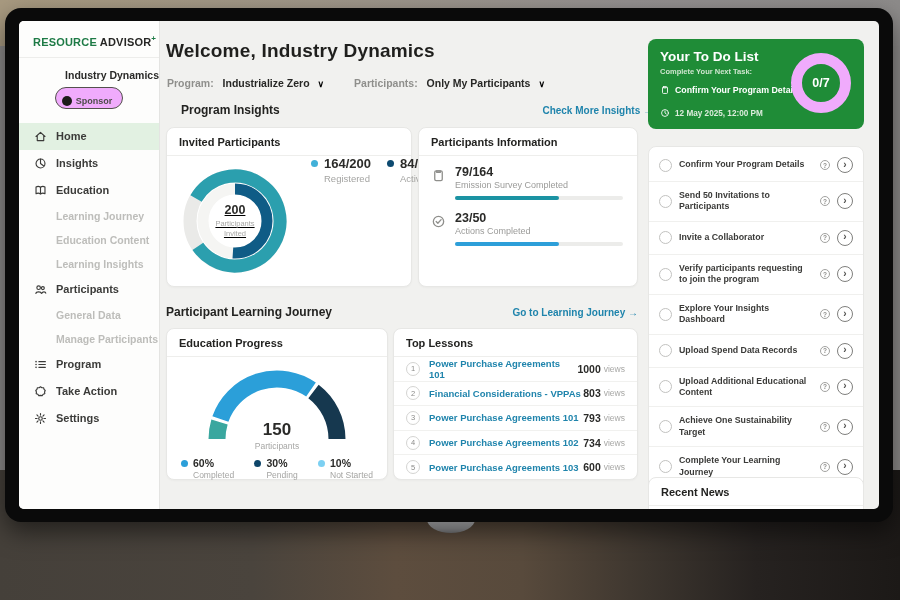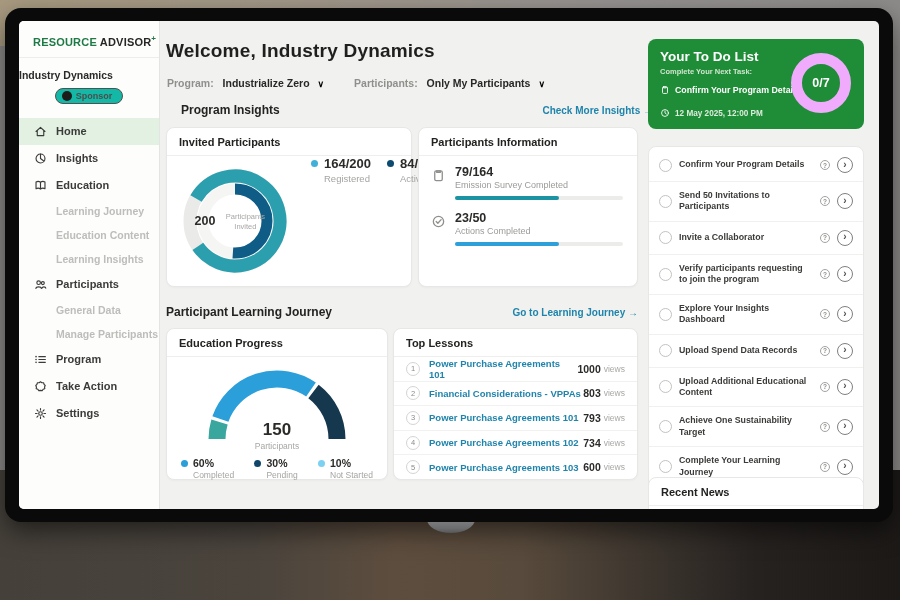--- a/index.html
+++ b/index.html
@@ -20,24 +20,24 @@
     background:#0a0a0a; border-radius:16px; box-shadow:0 10px 24px rgba(0,0,0,.5); }
   .screen { position:absolute; left:14px; top:13px; width:860px; height:488px;
     background:#f1f1ef; border-radius:5px; overflow:hidden; }
   .screen > * { position:absolute; }
 
   
   .sidebar { left:0; top:0; bottom:0; width:141px; background:#fdfdfc; border-right:1px solid #e4e4e2; }
   .logo { padding:13px 6px 9px 14px; font-size:11px; font-weight:800; letter-spacing:.2px;
     border-bottom:1px solid #ededeb; white-space:nowrap; }
   .logo .p1 { color:#1d7a45; } .logo .p2 { color:#262624; } .logo sup { color:#1d7a45; font-size:8px; }
-  .org { text-align:left; font-size:10.5px; font-weight:800; color:#2a2a28; margin-top:11px; }
+  .org { text-align:right; font-size:10.5px; font-weight:800; color:#2a2a28; margin-top:11px; }
   .sponsor-wrap { text-align:center; margin-top:6px; }
   .sponsor { display:inline-flex; align-items:flex-start; gap:4px; border:1px solid #53504d;
-    border-radius:11px; padding:2px 10px 2px 6px; font-size:9px; font-weight:700; color:#4d4d4b; background:#14b8a6; }
+    border-radius:11px; padding:8px 10px 2px 6px; font-size:9px; font-weight:700; color:#4d4d4b; background:#f0abfc; }
   .sponsor .dot { width:10px; height:10px; border-radius:50%; background:#1c1c1a; display:inline-flex;
     align-items:center; justify-content:center; color:#fff; font-size:6px; line-height:1; }
   nav { margin-top:13px; }
   .nav-item { height:27px; display:flex; align-items:center; gap:9px; padding-left:15px;
     font-size:11px; font-weight:700; color:#3b3b39; cursor:pointer; }
   .nav-item .ni { width:13px; height:13px; color:#3b3b39; flex:0 0 13px; }
   .nav-item svg { width:13px; height:13px; display:block; }
   .nav-item.active { background:#e2f1e2; }
   .nav-sub { height:24px; display:flex; align-items:center; padding-left:37px;
     font-size:10.5px; font-weight:600; color:#bdbdba; cursor:pointer; }
@@ -60,22 +60,22 @@
   .card-h { height:28px; display:flex; align-items:center; padding:0 12px; font-size:11px; font-weight:800;
     color:#232321; border-bottom:1px solid #eeeeec; }
   #card-invited { left:147px; top:106px; width:246px; height:160px; }
   #card-info    { left:399px; top:106px; width:220px; height:160px; }
   #card-edu     { left:147px; top:307px; width:222px; height:152px; }
   #card-lessons { left:374px; top:307px; width:245px; height:152px; }
 
   
   .invited-body { position:relative; display:flex; height:130px; }
   .donut-wrap { position:relative; width:112px; height:112px; margin:9px 0 0 12px; }
-  .donut-center { position:absolute; inset:0; display:flex; flex-direction:row; align-items:center;
-    justify-content:center; text-align:center; }
+  .donut-center { position:absolute; inset:0; display:flex; flex-direction:column; align-items:center;
+    justify-content:center; text-align:center;text-decoration:underline; }
   .donut-center .v { font-size:12.5px; font-weight:800; color:#2b2b29; }
   .donut-center .l { font-size:7.5px; color:#a7a7a5; width:60px; line-height:1.3; margin-top:2px; }
   .donut-legend { display:flex; flex-direction:row; justify-content:center; gap:16px; margin-left:20px; }
   .dl-item .row1 { display:flex; align-items:center; gap:6px; }
   .dl-item .dot { width:7px; height:7px; border-radius:50%; }
   .dl-item .v { font-size:13px; font-weight:800; color:#2b2b29; }
   .dl-item .l { font-size:9.5px; color:#a4a4a2; margin:2px 0 0 13px; }
 
   
   .info-body { padding:9px 12px 0 12px; }

